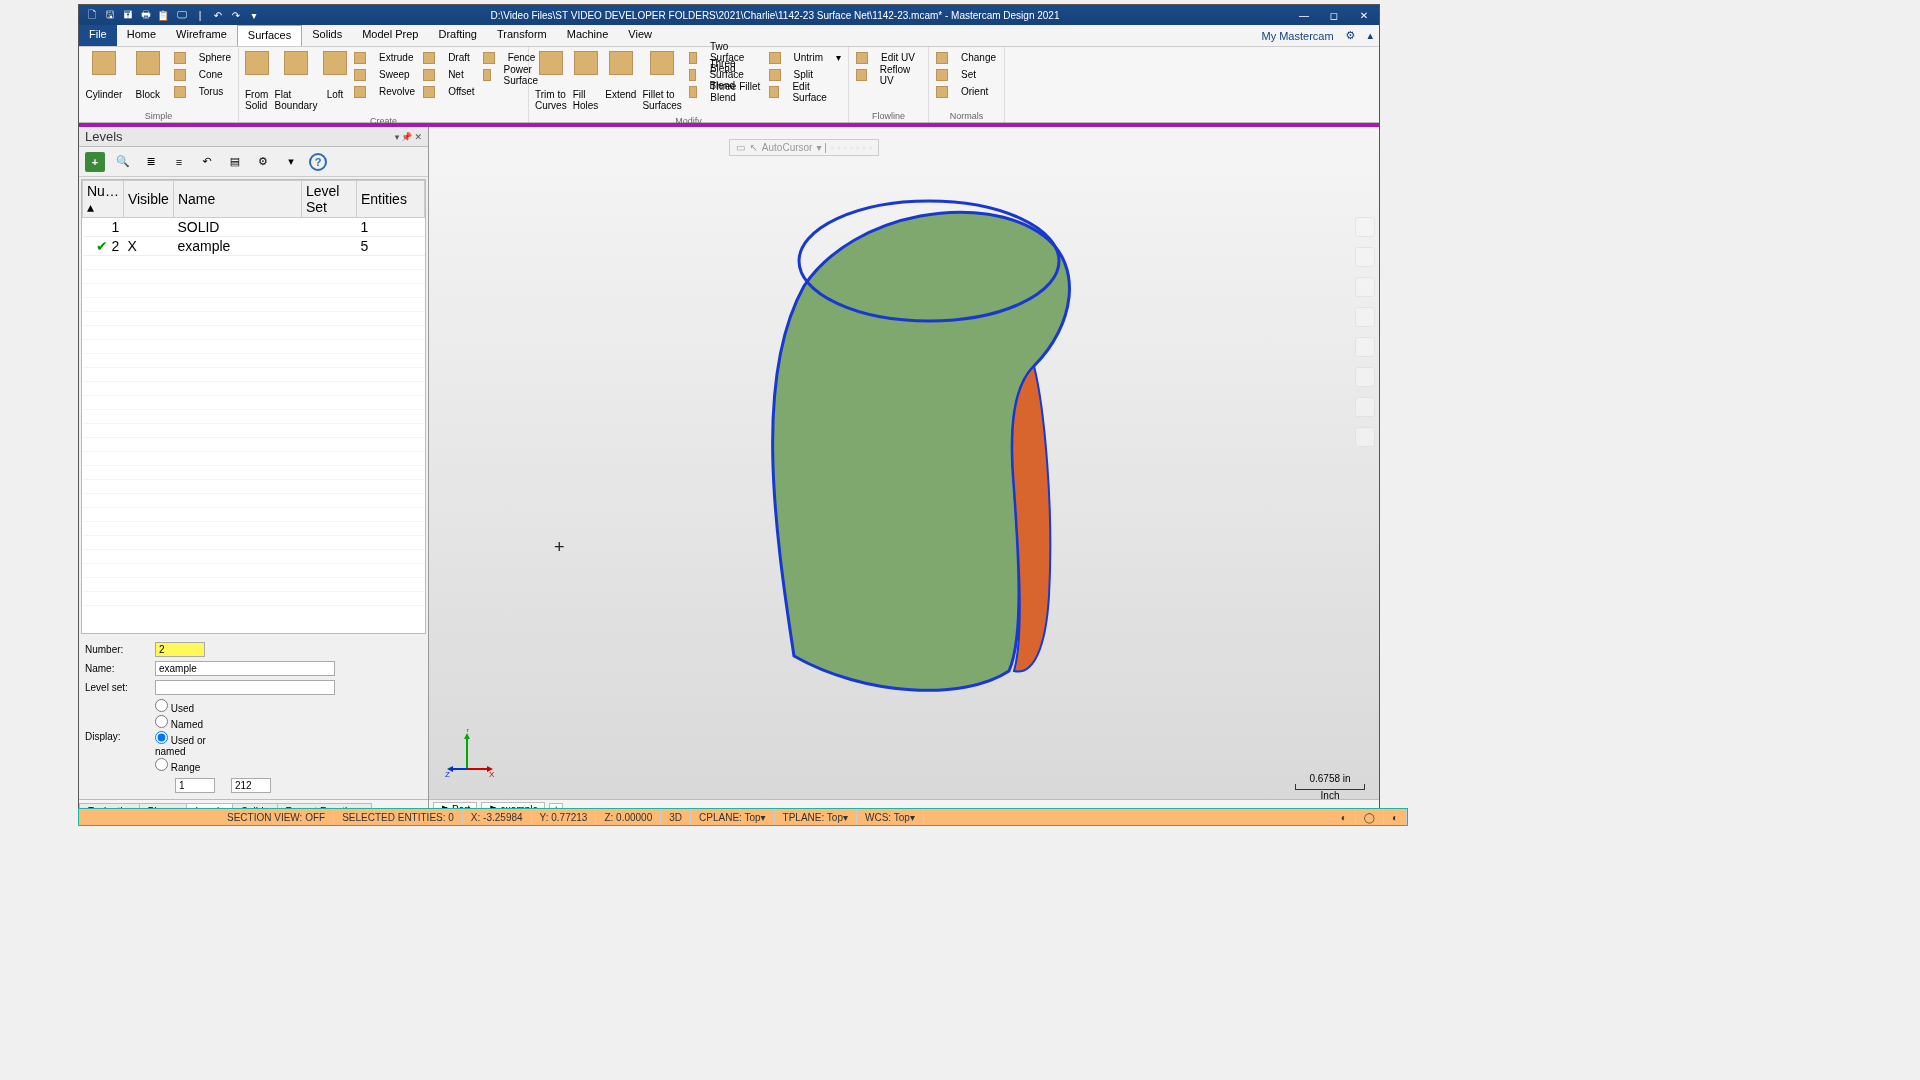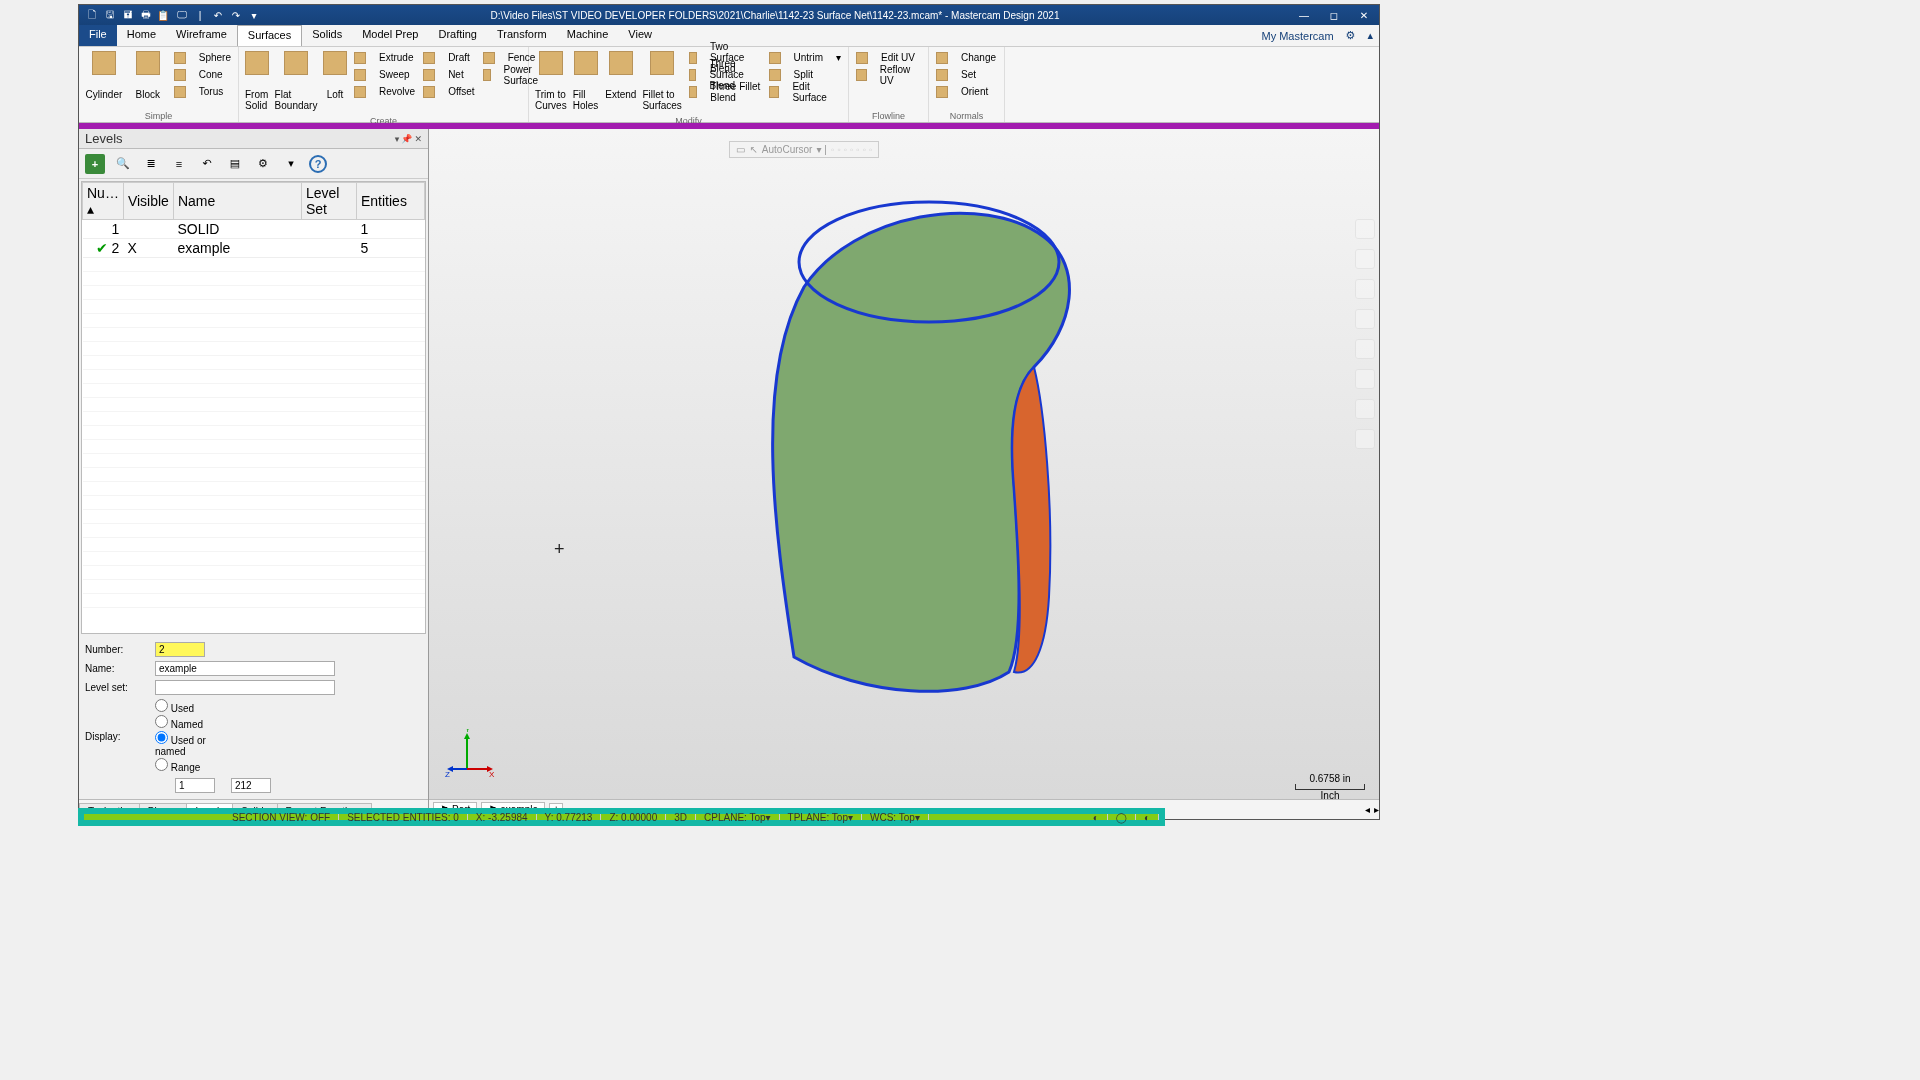--- a/index.html
+++ b/index.html
@@ -24,21 +24,21 @@
 .ribbon { height: 76px; background: #f6f6f6; border-bottom: 1px solid #bbb; display: flex; font-size: 10px; }
 .ribbon .group { border-right:1px solid #ddd; display:flex; flex-direction:column; }
 .ribbon .group .content { flex:1; display:flex; align-items:flex-start; padding: 2px 4px; gap:2px;}
 .ribbon .group .label { text-align:center; font-size:9px; color:#666; padding:1px 0; }
 .rbtn-lg { display:flex; flex-direction:column; align-items:center; width: 46px; padding:2px; cursor:pointer; gap:14px;}
 .rbtn-lg .ricon { width:24px; height:24px; background:#d9b26f; border:1px solid #b8935a; }
 .rbtn-sm { display:flex; align-items:center; gap:13px; padding:1px 3px; cursor:pointer; height: 17px;}
 .rbtn-sm .ricon-sm { width:12px; height:12px; background:#d9b26f; border:1px solid #b8935a;}
 .col3 { display:flex; flex-direction:column; }
 
-.workarea { flex:1; display:flex; background:#d946ef; border-top:6px solid #a21caf; position:relative;}
+.workarea { flex:1; display:flex; background:#d946ef; border-top:4px solid #a21caf; position:relative;}
 
 .levels-panel { width: 350px; background:#f0f0f0; border-right:1px solid #999; display:flex; flex-direction:column; font-size:11px;}
 .levels-panel .hdr { height:20px; background:#e8e8e8; border-bottom:1px solid #bbb; display:flex; align-items:center; padding:0 6px; justify-content:space-between;}
 .levels-panel .hdr .t { font-size:13px; color:#333;}
 .levels-panel .hdr .ctrls { display:flex; gap:2px; font-size:9px; color:#555;}
 .levels-panel .toolbar { height:30px; display:flex; align-items:center; gap:8px; padding:0 6px; border-bottom:1px solid #ccc;}
 .levels-panel .toolbar .tb { width:20px; height:20px; display:flex; align-items:center; justify-content:center; cursor:pointer; border-radius:2px;}
 .levels-panel .toolbar .tb.plus { background:#3a8a3a; color:#fff; font-weight:bold;}
 .levels-panel .toolbar .tb.help { border:2px solid #2b6db3; border-radius:50%; color:#2b6db3; font-weight:bold; width:18px; height:18px;}
 .levels-table { flex:1; background:#fff; margin:2px; border:1px solid #bbb; overflow:hidden;}
@@ -67,21 +67,21 @@
 .scale { position:absolute; right:14px; bottom:18px; font-size:10px; text-align:center;}
 .scale .bar { width:70px; border:1px solid #333; border-top:none; height:6px;}
 .vp-toolbar { position:absolute; top:12px; left:300px; display:flex; gap:4px; background:#f3f3f3; border:1px solid #ccc; padding:2px 6px; font-size:10px; color:#999;}
 .vp-rightbar { position:absolute; right:4px; top:90px; display:flex; flex-direction:column; gap:10px;}
 .vp-rightbar .rb { width:20px; height:20px; border:1px solid #ddd; background:#f6f6f6; border-radius:3px; cursor:pointer; opacity:0.6;}
 
 .vp-bottom-tabs { position:absolute; left:0; bottom:0; height:20px; background:#f4f4f4; border-top:1px solid #bbb; width:100%; display:flex; font-size:10px; align-items:center; padding-left:4px; gap:4px;}
 .vp-bottom-tabs .vbt { padding:1px 6px; border:1px solid #bbb; background:#fff; display:flex; align-items:center; gap:3px; cursor:pointer;}
 .vp-bottom-tabs .add { width:14px; text-align:center; cursor:pointer; border:1px solid #bbb; background:#fff;}
 
-.statusbar { position:absolute; left:78px; top:808px; width:1087px; height:18px; background:#84cc16; border:6px solid #14b8a6; font-size:10px; display:flex; align-items:center; color:#333;}
+.statusbar { position:absolute; left:78px; top:808px; width:1330px; height:18px; background:#fdba74; border:1px solid #14b8a6; font-size:10px; display:flex; align-items:center; color:#333;}
 .statusbar .seg { padding:0 8px; border-right:1px solid #ccc; height:100%; display:flex; align-items:center;}
 .statusbar .spacer { flex:0 0 auto; width:140px;}
 </style>
 </head>
 <body>
 
 <div class="outer">
   <div class="titlebar">
     <div class="qat">
       <div class="qicon">🗋</div>

